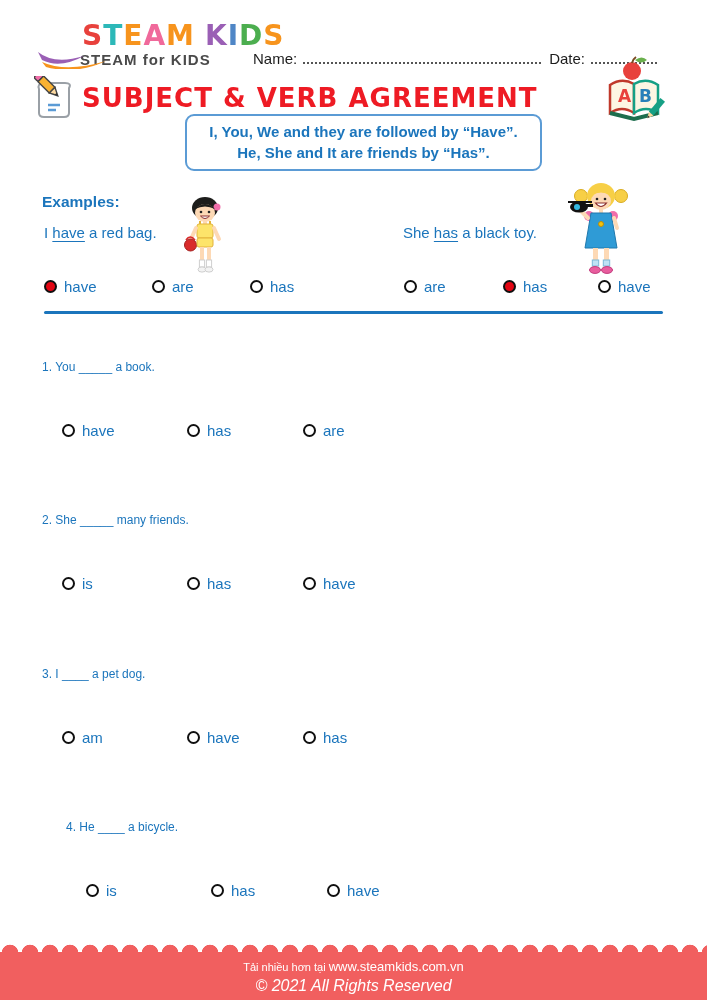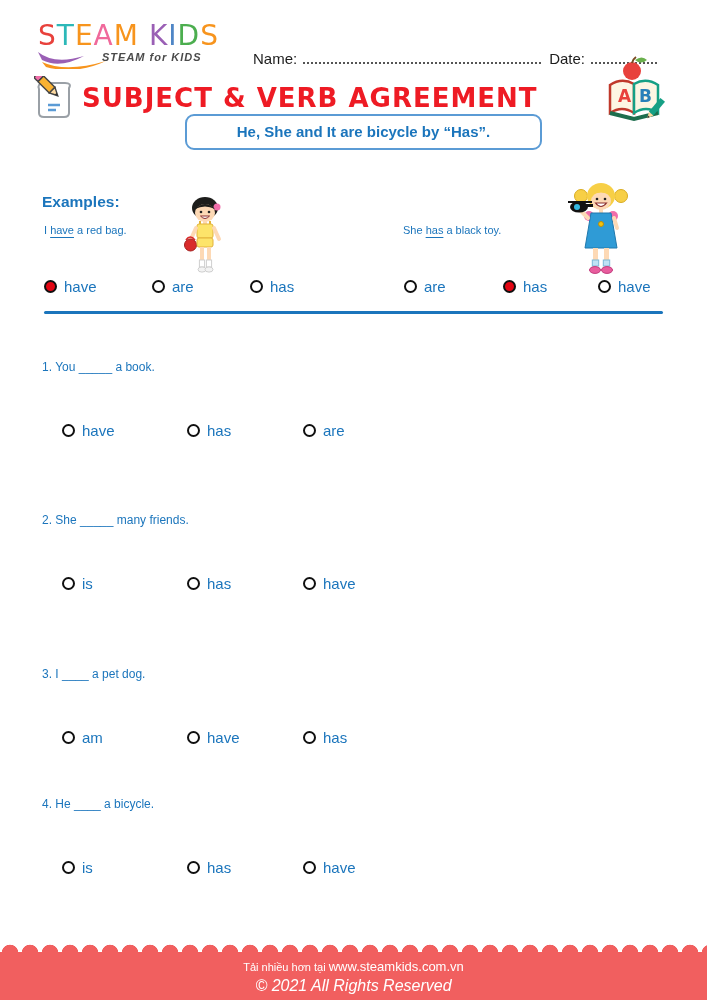--- a/index.html
+++ b/index.html
@@ -1,45 +1,45 @@
 <!DOCTYPE html>
 <html><head>
 <meta charset="utf-8">
 <style>
   * { box-sizing: border-box; }
   body { margin:0; background:#ffffff; font-family:"Liberation Sans", sans-serif; }
   .sheet { position:relative; width:707px; height:1000px; background:#fff; overflow:hidden; }
 
   
   .logo { position:absolute; left:38px; top:22px; width:210px; }
-  .logo-letters { font-family:"DejaVu Sans", sans-serif; font-weight:400; font-size:28px; letter-spacing:1px; line-height:1; white-space:nowrap; }
+  .logo-letters { font-family:"DejaVu Sans", sans-serif; font-weight:700; font-size:28px; letter-spacing:1px; line-height:1; white-space:nowrap;margin-left:44px; }
   .logo-word2 { margin-left:10px; }
   .logo-swoosh { position:absolute; left:-2px; top:27px; }
-  .tagline { margin-left:64px; margin-top:1px; font-size:11px; font-weight:bold; color:#4a4a4a; letter-spacing:1px; white-space:nowrap;font-style:italic; }
+  .tagline { margin-left:42px; margin-top:1px; font-size:15px; font-weight:bold; color:#4a4a4a; letter-spacing:1px; white-space:nowrap; }
 
   
   .namedate { position:absolute; left:253px; top:38px; width:420px; font-size:15px; color:#1c1c1c;margin-top:12px; }
   .nd-label { font-weight:400; }
   .dotline { display:inline-block; border-bottom:2px dotted #555; height:14px; vertical-align:baseline; }
   .dot-name { width:238px; margin:0 8px 0 6px; }
   .dot-date { width:66px; margin-left:6px; }
 
   
   .pencil-icon { position:absolute; left:34px; top:76px; }
   .page-title { position:absolute; left:82px; top:83px; margin:0; font-family:"DejaVu Sans", sans-serif; font-size:26px; font-weight:800; color:#ee1b24; letter-spacing:1px; white-space:nowrap; }
   .ab-icon { position:absolute; left:602px; top:55px; }
 
   
   .rulebox { position:absolute; left:185px; top:114px; width:357px; border:2px solid #5b9bd5; border-radius:9px; padding:5px 8px 6px; text-align:center; background:#fff; }
   .rule-line { color:#1b75bc; font-weight:bold; font-size:15px; line-height:1.4; }
 
   
   .instruction { position:absolute; left:42px; top:172px; color:#1b75bc; font-weight:bold; font-size:15.5px; }
   .examples-label { position:absolute; left:42px; top:193px; color:#1b75bc; font-weight:bold; font-size:15.5px;text-align:center; }
-  .sentence { position:absolute; color:#1b75bc; font-size:11px; }
+  .sentence { position:absolute; color:#1b75bc; font-size:15px; }
   .sent-1 { left:44px; top:224px; }
   .sent-2 { left:403px; top:224px; }
   .verb { text-decoration:underline; text-underline-offset:3px; }
   .girl1 { position:absolute; left:176px; top:196px; }
   .girl2 { position:absolute; left:567px; top:180px; }
 
   
   .opt { position:absolute; display:flex; align-items:center; gap:7px; color:#1b75bc; font-size:15px; }
   .circle { width:13px; height:13px; border:2px solid #101010; border-radius:50%; background:#fff; flex:0 0 auto; }
   .circle.filled { background:#e30613; }
@@ -47,21 +47,21 @@
   .ex-opt-1 { left:152px; top:278px; }
   .ex-opt-2 { left:250px; top:278px; }
   .ex-opt-3 { left:404px; top:278px; }
   .ex-opt-4 { left:503px; top:278px; }
   .ex-opt-5 { left:598px; top:278px; }
 
   .divider { position:absolute; left:44px; top:311px; width:619px; height:3px; background:#1b75bc; border-radius:2px; }
 
   
   .question { position:absolute; left:42px; width:430px; height:90px; }
-  .q-1 { top:360px; } .q-2 { top:513px; } .q-3 { top:667px; } .q-4 { top:797px; }
+  .q-1 { top:360px; } .q-2 { top:513px; } .q-3 { top:667px; } .q-4 { top:820px;margin-left:24px; }
   .q-text { position:absolute; left:0; top:0; color:#1b75bc; font-size:12px; }
   .q-opt-0 { left:20px;  top:62px; }
   .q-opt-1 { left:145px; top:62px; }
   .q-opt-2 { left:261px; top:62px; }
 
   
   .footer { position:absolute; left:0; right:0; bottom:0; height:48px; background:#f15f5f; color:#fff; }
   .footer::before { content:""; position:absolute; left:0; right:0; top:-9px; height:10px;
     background-image: radial-gradient(circle at 50% 100%, #f15f5f 8px, rgba(0,0,0,0) 8.6px);
     background-size: 20px 10px; background-repeat: repeat-x; background-position: left bottom; }
@@ -110,21 +110,22 @@
     <text x="37" y="47" fill="#2980b9" font-size="17" font-weight="bold" font-family="DejaVu Sans, sans-serif">B</text>
     <path d="M8 58 L32 64 L56 58" stroke="#1d6e4e" stroke-width="4" fill="none"></path>
     <g transform="rotate(40 53 54)">
       <rect x="50" y="42" width="6" height="18" fill="#16a085"></rect>
       <polygon points="50,60 56,60 53,66" fill="#fcd9a0"></polygon>
       <polygon points="51.8,63.5 54.2,63.5 53,66" fill="#333"></polygon>
     </g>
   </svg>
 
   <div class="rulebox">
-    <div class="rule-line">He, She and It are bicycle by “Has”.</div>
+    <div class="rule-line">I, You, We and they are followed by “Have”.</div>
+    <div class="rule-line">He, She and It are friends by “Has”.</div>
   </div>
 
   <div class="examples-label">Examples:</div>
 
   <div class="sentence sent-1"><span>I </span><span class="verb">have</span><span> a red bag.</span></div>
   <div class="sentence sent-2"><span>She </span><span class="verb">has</span><span> a black toy.</span></div>
 
   <svg class="girl1" width="58" height="78" viewBox="0 0 58 78">
     <ellipse cx="29" cy="12" rx="13" ry="11" fill="#1d1d1b"></ellipse>
     <circle cx="41" cy="11" r="3.5" fill="#f06eaa"></circle>

